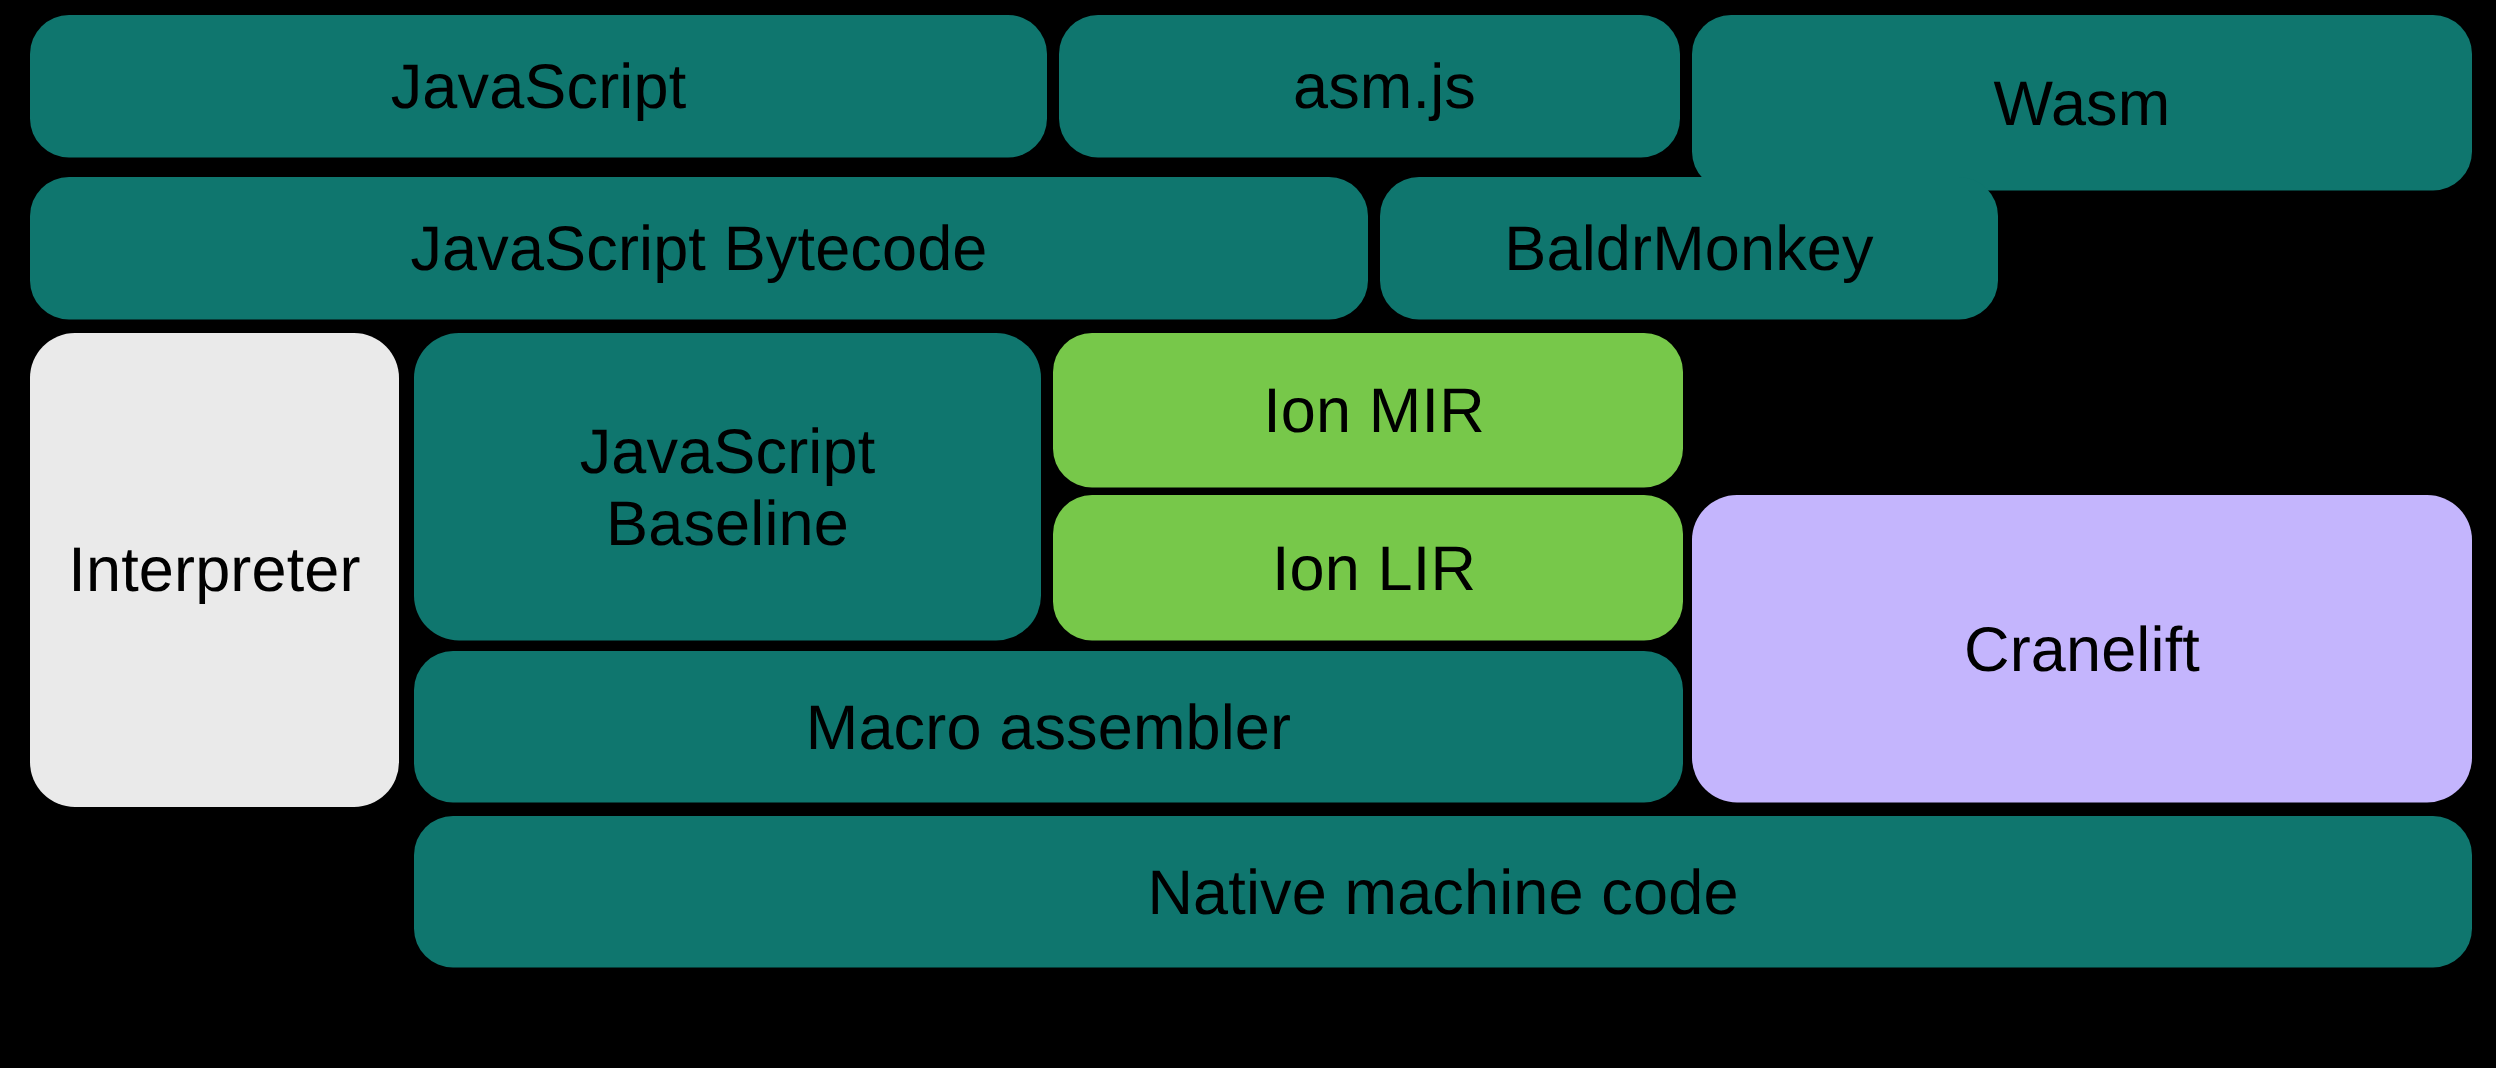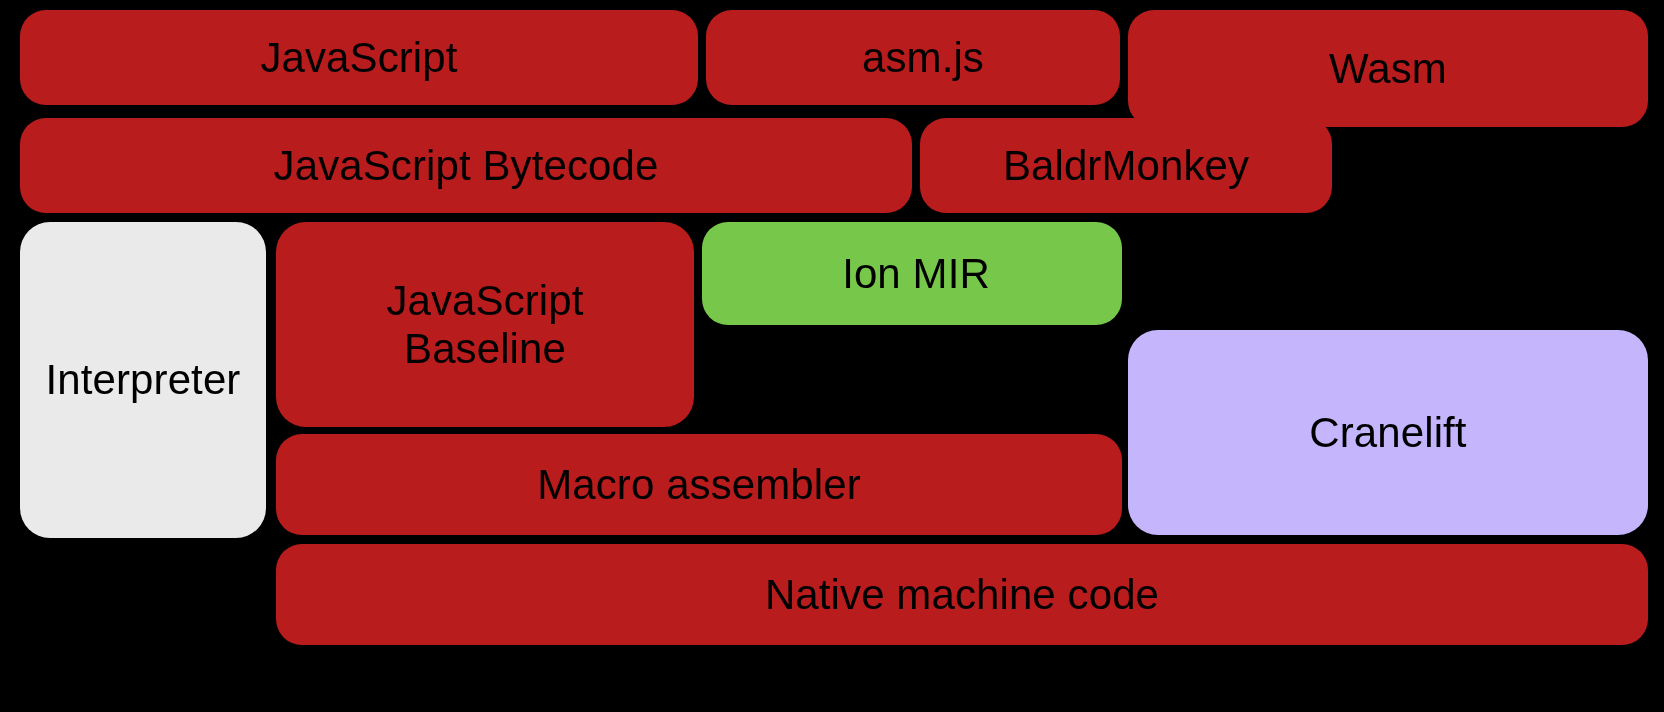--- a/index.html
+++ b/index.html
@@ -17,21 +17,21 @@
     overflow: hidden;
   }
   .node {
     position: absolute;
     box-sizing: border-box;
     display: flex;
     align-items: center;
     justify-content: center;
     text-align: center;
     color: #000000;
-    background: #b91c1c;
+    background: #0f766e;
     border-radius: 26px;
     font-size: 42px;
     line-height: 1.12;
     letter-spacing: 0.1px;
     white-space: pre-line;
     padding: 0 8px;
   }
   .node.gray  { background: #eaeaea; }
   .node.green { background: #77c84a; padding-left: 16px; }
   .node.pink  { background: #c4b5fd; }
@@ -52,20 +52,21 @@
 
   <div class="node" style="left:920px; top:118px; width:412px; height:95px;">BaldrMonkey</div>
 
   <div class="node gray tall" style="left:20px;  top:222px; width:246px; height:316px;">Interpreter</div>
 
   <div class="node tall" style="left:276px; top:222px; width:418px; height:205px;">JavaScript
 Baseline</div>
 
   <div class="node green" style="left:702px; top:222px; width:420px; height:103px;">Ion MIR</div>
 
+  <div class="node green" style="left:702px; top:330px; width:420px; height:97px;">Ion LIR</div>
 
   <div class="node pink tall" style="left:1128px;top:330px; width:520px; height:205px;">Cranelift</div>
 
   <div class="node" style="left:276px; top:434px; width:846px; height:101px;">Macro assembler</div>
 
   <div class="node" style="left:276px; top:544px; width:1372px; height:101px;">Native machine code</div>
 
 </div>
 
 </body></html>

